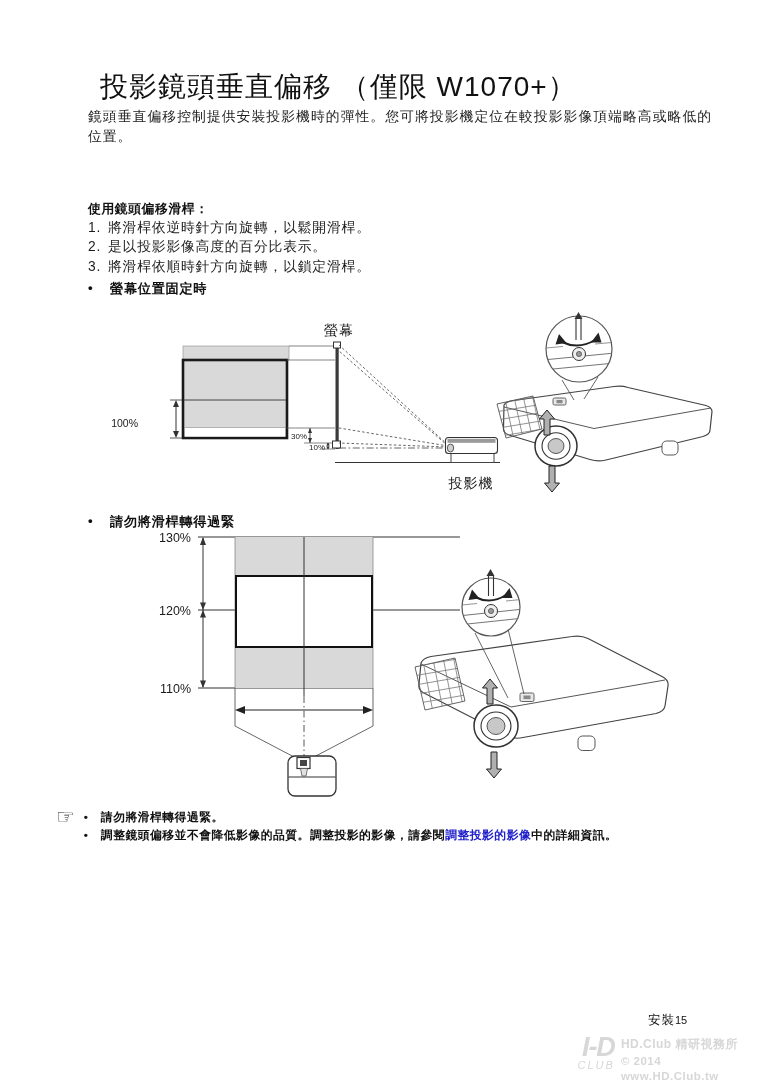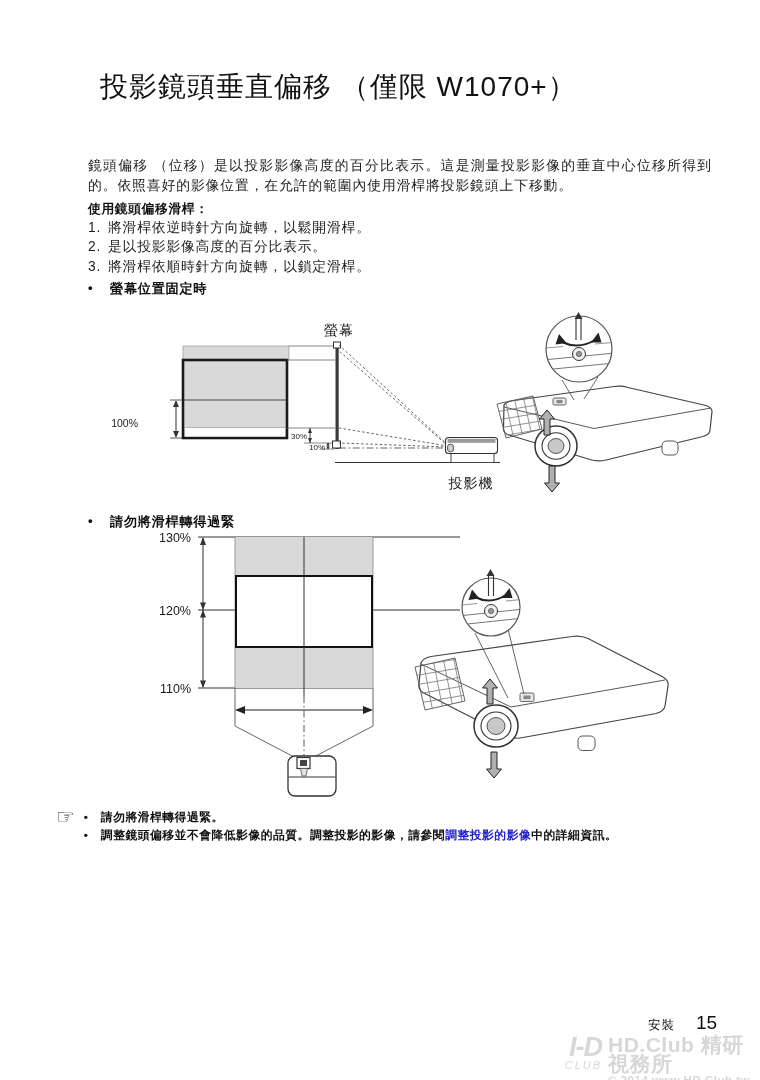--- a/index.html
+++ b/index.html
@@ -33,37 +33,37 @@
   svg .t12{font-size:12.5px;}
   svg .t10{font-size:10.5px;}
   svg .t8{font-size:8px;}
   .note{left:56px;top:808px;display:flex;}
   .hand{font-size:21px;line-height:18px;color:#222;flex:0 0 auto;}
   .note-lines{margin-left:9px;}
   .note-line{display:flex;font-size:11.8px;font-weight:bold;line-height:18px;letter-spacing:0.5px;color:#111;}
   .note-line .bl2{width:17px;flex:0 0 17px;font-weight:bold;}
   .link{color:#2222cc;text-decoration:none;cursor:pointer;}
   .footer{left:648px;top:1012px;font-size:12.5px;color:#111;letter-spacing:1px;}
-  .footer .pagenum{margin-left:21px;font-size:19px;letter-spacing:0;}
+  .footer .pagenum{font-size:11px;letter-spacing:0;}
   .watermark{left:558px;top:1035px;display:flex;color:#d7d7d7;align-items:flex-start;}
   .wm-logo{width:58px;text-align:right;font-style:italic;}
   .wm-logo-top{font-size:27px;font-weight:900;line-height:24px;letter-spacing:-1px;}
   .wm-logo-bottom{font-size:11px;font-weight:400;line-height:12px;letter-spacing:2px;}
   .wm-text{margin-left:6px;}
-  .wm-l1{font-size:21px;font-weight:bold;line-height:19px;letter-spacing:0.5px;}
+  .wm-l1{font-size:12px;font-weight:bold;line-height:19px;letter-spacing:0.5px;}
   .wm-l2{font-size:11.5px;font-weight:bold;line-height:15px;letter-spacing:0.5px;}
 </style>
 </head>
 <body>
 
 <div class="page">
 
   <h1 class="abs title">投影鏡頭垂直偏移 （僅限 W1070+）</h1>
 
-  <p class="abs para p2">鏡頭偏移 （位移）是以投影影像高度的百分比表示。這是測量投影影像的垂直中心位移所得到的。依照喜好的影像位置，在允許的範圍內使用滑桿將投影鏡頭上下移動。</p>
+  <p class="abs para p1">鏡頭垂直偏移控制提供安裝投影機時的彈性。您可將投影機定位在較投影影像頂端略高或略低的位置。</p>
 
   <div class="abs subhead">使用鏡頭偏移滑桿：</div>
 
   <div class="abs steps">
     <div class="step">
       <span class="num">1.</span>
       <span>將滑桿依逆時針方向旋轉，以鬆開滑桿。</span>
     </div>
     <div class="step">
       <span class="num">2.</span>

